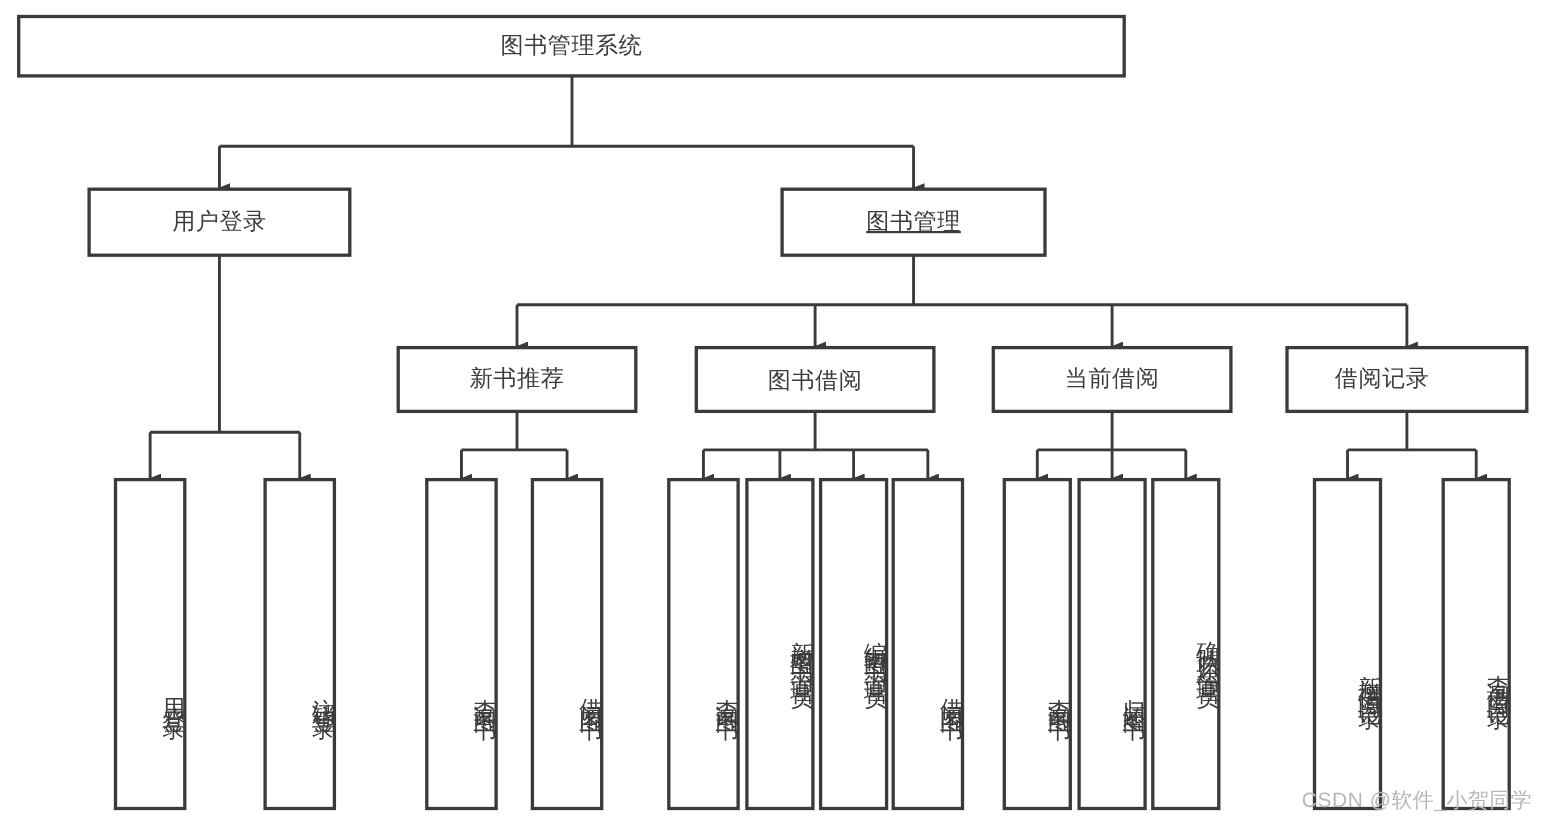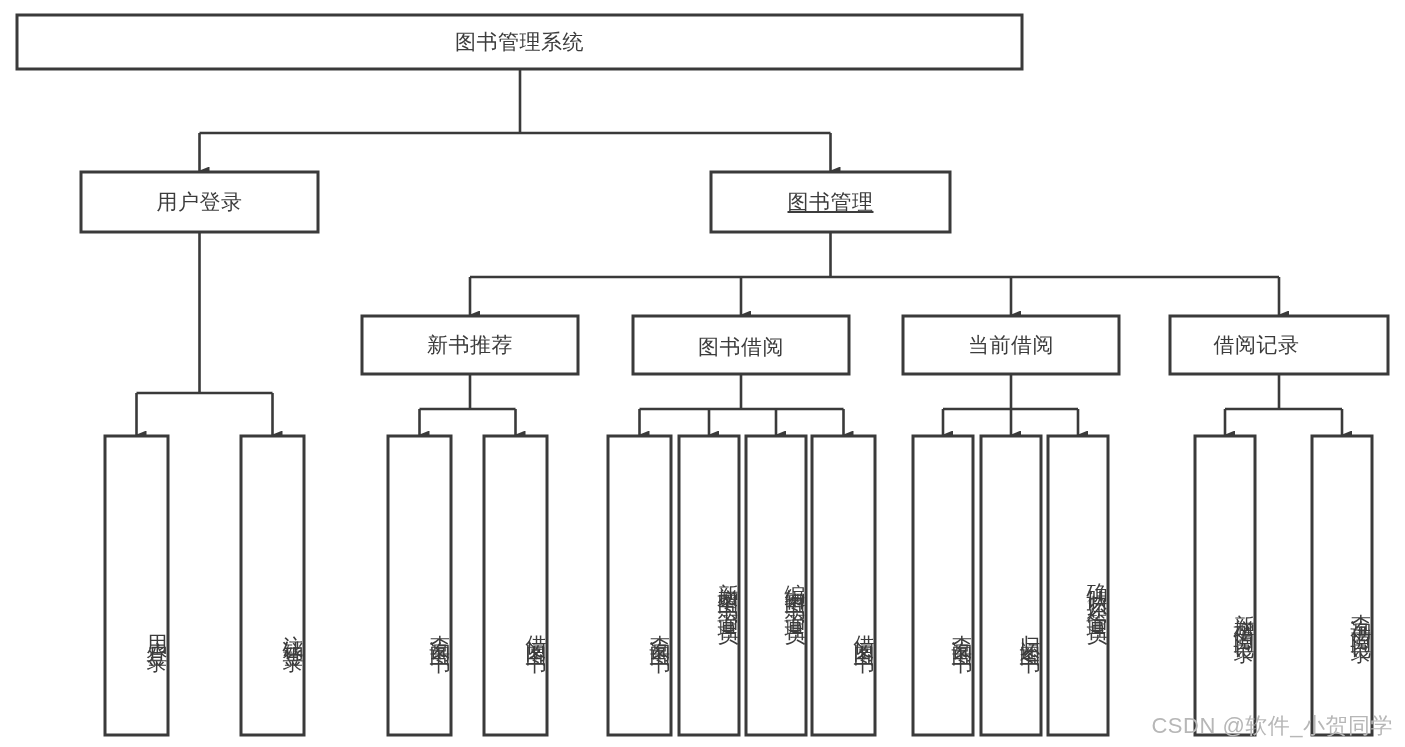--- a/index.html
+++ b/index.html
@@ -59,21 +59,21 @@
     letter-spacing: 6px;
     line-height: 1.05;
     align-items: flex-start;
     justify-content: center;
     padding-top: 4px;
   }
   .watermark {
     position: absolute;
     right: 12px;
     bottom: 6px;
-    font-size: 22px;
+    font-size: 19px;
     color: #b7b7b7;
     font-family: "Liberation Sans", "DejaVu Sans", sans-serif;
     white-space: nowrap;
     letter-spacing: 0.5px;
   }
 </style>
 </head>
 <body>
 
 <div id="diagram-root">

